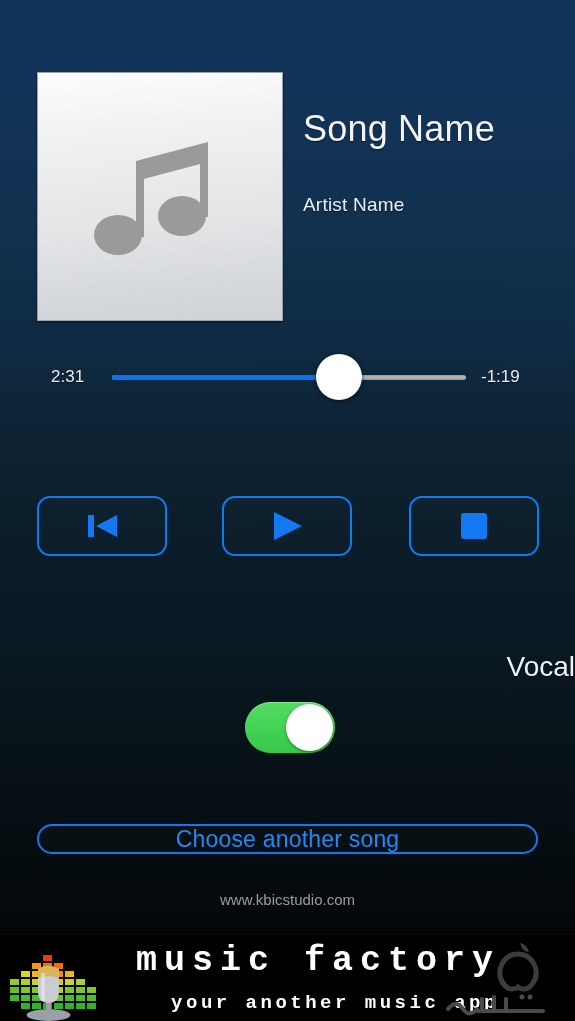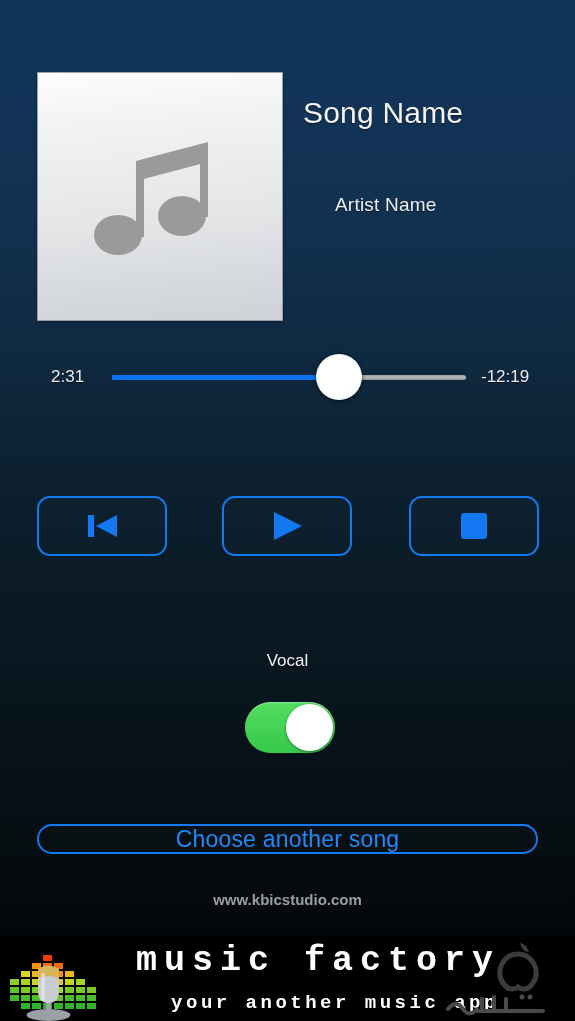--- a/index.html
+++ b/index.html
@@ -44,37 +44,36 @@
     box-sizing: border-box;
     display: flex;
     align-items: center;
     justify-content: center;
   }
   #album-art svg { display:block; }
 
   #song-name {
     position: absolute;
     left: 303px;
-    top: 96px;
-    font-size: 30px;
+    top: 108px;
+    font-size: 36px;
     color: #f2f4f7;
     letter-spacing: 0.2px;
     text-shadow: 0 1px 1px rgba(0,0,0,0.6);
     white-space: nowrap;
   }
   #artist-name {
     position: absolute;
     left: 303px;
     top: 194px;
     font-size: 19px;
     color: #eceff3;
     letter-spacing: 0.2px;
     text-shadow: 0 1px 1px rgba(0,0,0,0.6);
     white-space: nowrap;
-    margin-left: 32px;
   }
 
   
   #scrubber {
     position: absolute;
     left: 0;
     top: 358px;
     width: 575px;
     height: 44px;
   }
@@ -138,22 +137,22 @@
   #btn-play { left: 222px; }
   #btn-stop { left: 409px; }
   .transport-btn svg { display:block; }
 
   
   #vocal-label {
     position: absolute;
     left: 0;
     top: 651px;
     width: 575px;
-    text-align: center;
-    font-size: 17px;
+    text-align: right;
+    font-size: 28px;
     color: #f0f3f6;
     text-shadow: 0 1px 1px rgba(0,0,0,0.6);
   }
   #vocal-toggle {
     position: absolute;
     left: 245px;
     top: 702px;
     width: 90px;
     height: 51px;
     border-radius: 26px;
@@ -191,21 +190,20 @@
   }
 
   #website-link {
     position: absolute;
     left: 0;
     top: 891px;
     width: 575px;
     text-align: center;
     font-size: 15px;
     color: #9a9da1;
-    font-weight: bold;
   }
 
   
   #ad-banner {
     position: absolute;
     left: 0;
     bottom: 0;
     width: 575px;
     height: 86px;
     background: #000000;
@@ -278,21 +276,21 @@
         </g>
       </svg>
     </span>
   </div>
 
   <div id="song-name">Song Name</div>
   <div id="artist-name">Artist Name</div>
 
   <div id="scrubber">
     <div id="time-elapsed" class="time-label">2:31</div>
-    <div id="time-remaining" class="time-label">-12:19</div>
+    <div id="time-remaining" class="time-label">-1:19</div>
     <div id="track-wrap">
       <div id="track-bg"></div>
       <div id="track-fill" style="width: 226.56px;"></div>
       <div id="track-thumb" style="left: 203.56px;"></div>
     </div>
   </div>
 
   <div id="btn-prev" class="transport-btn">
     <span>
       <svg width="40" height="32" viewBox="0 0 40 32">

